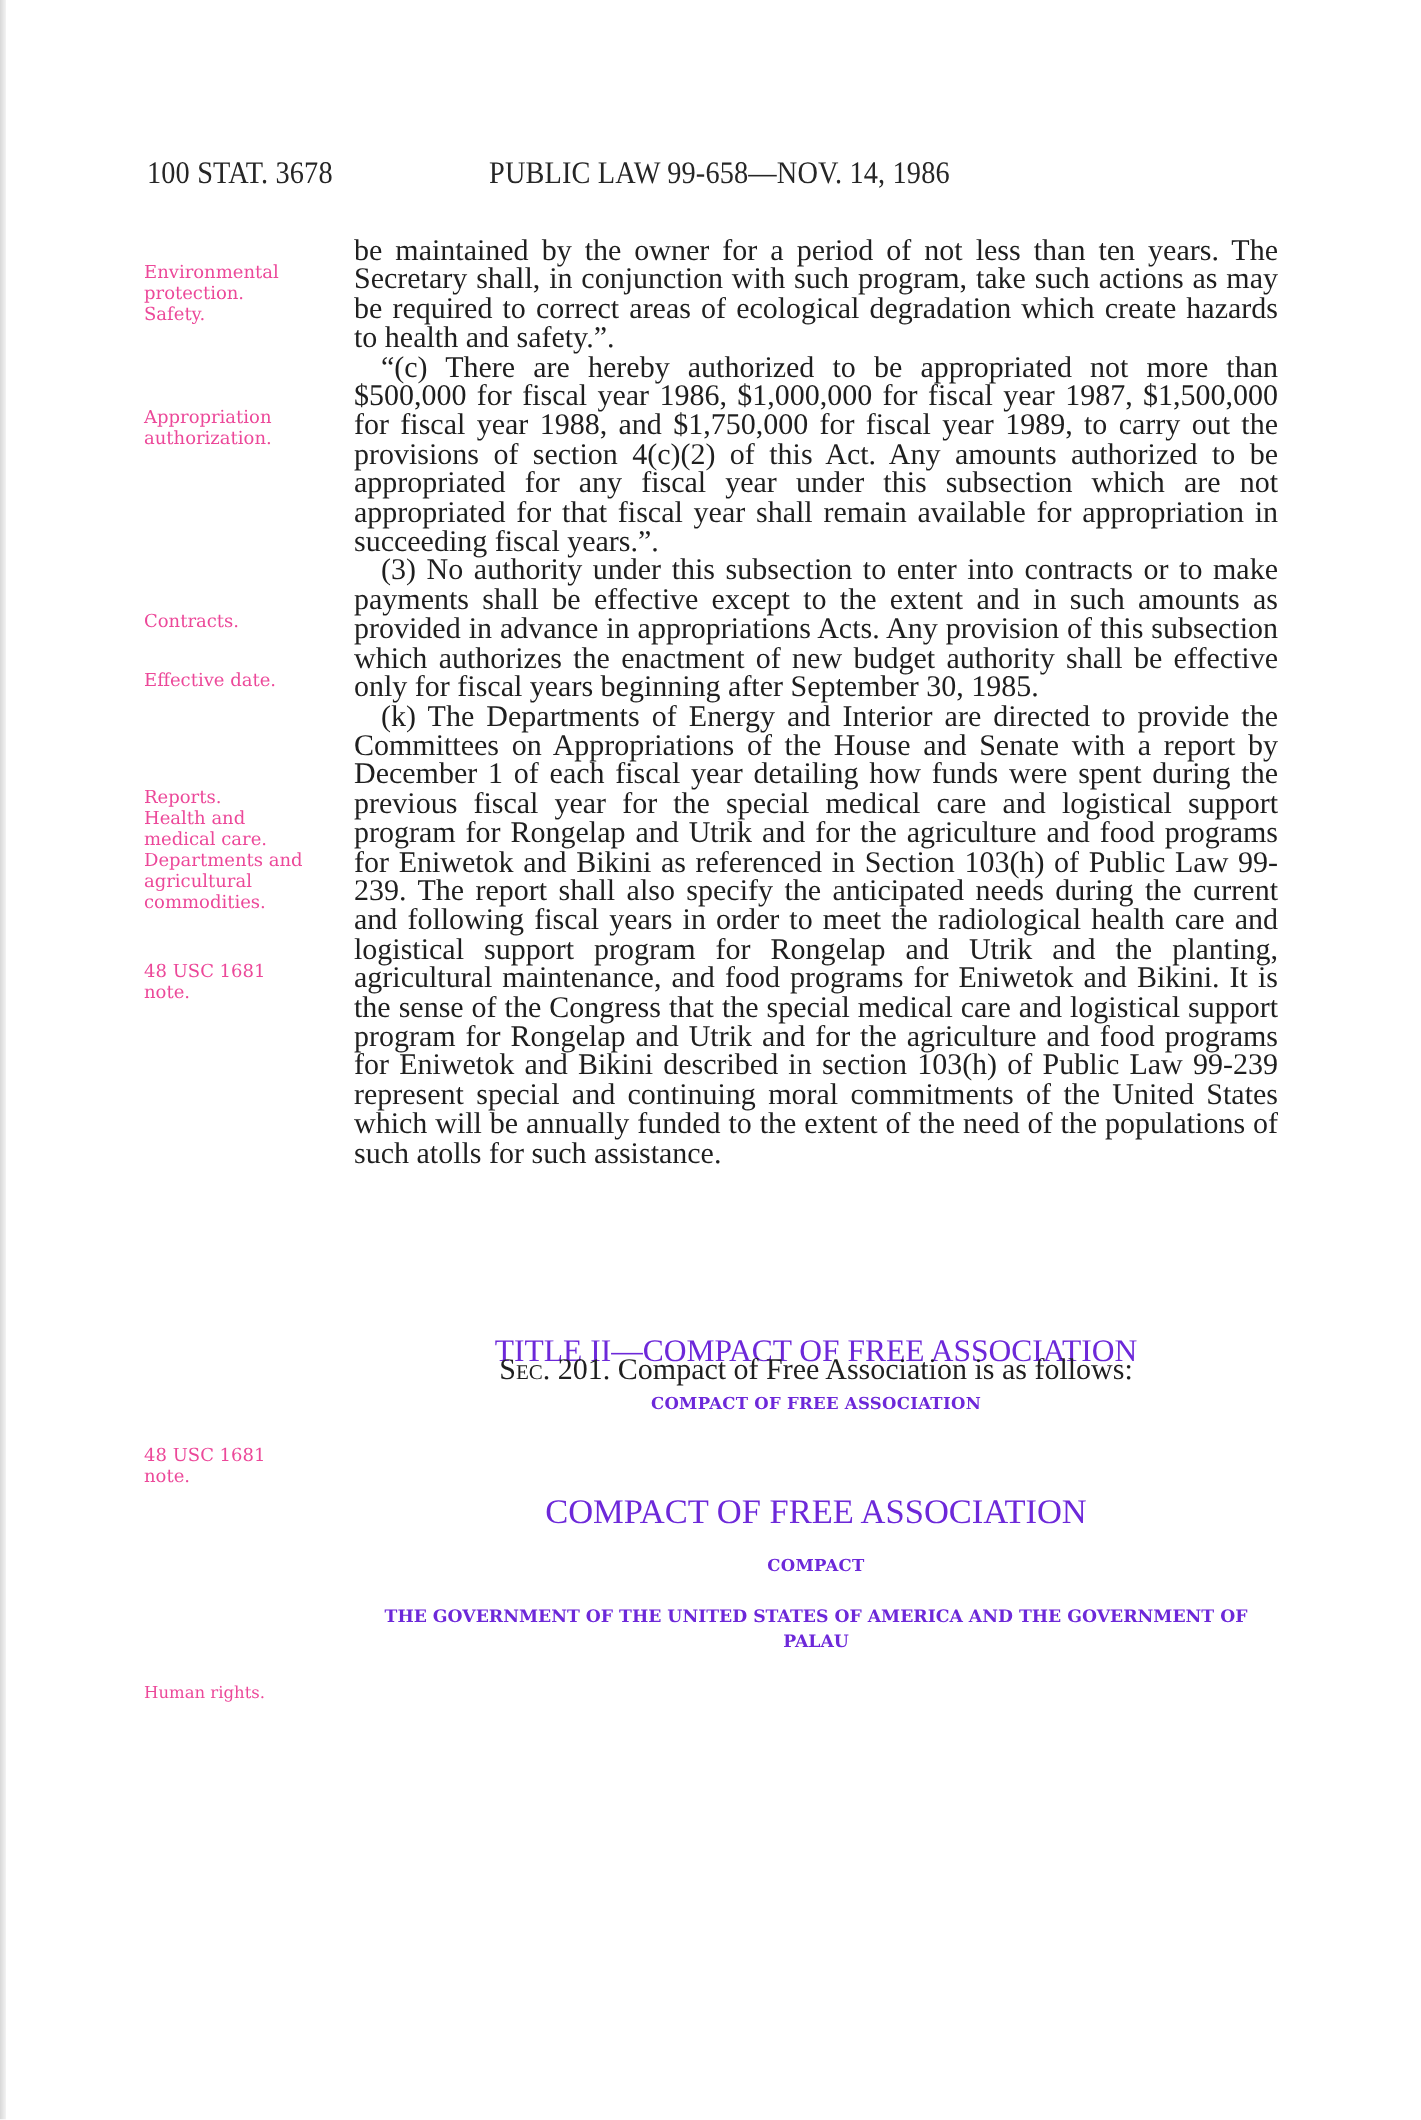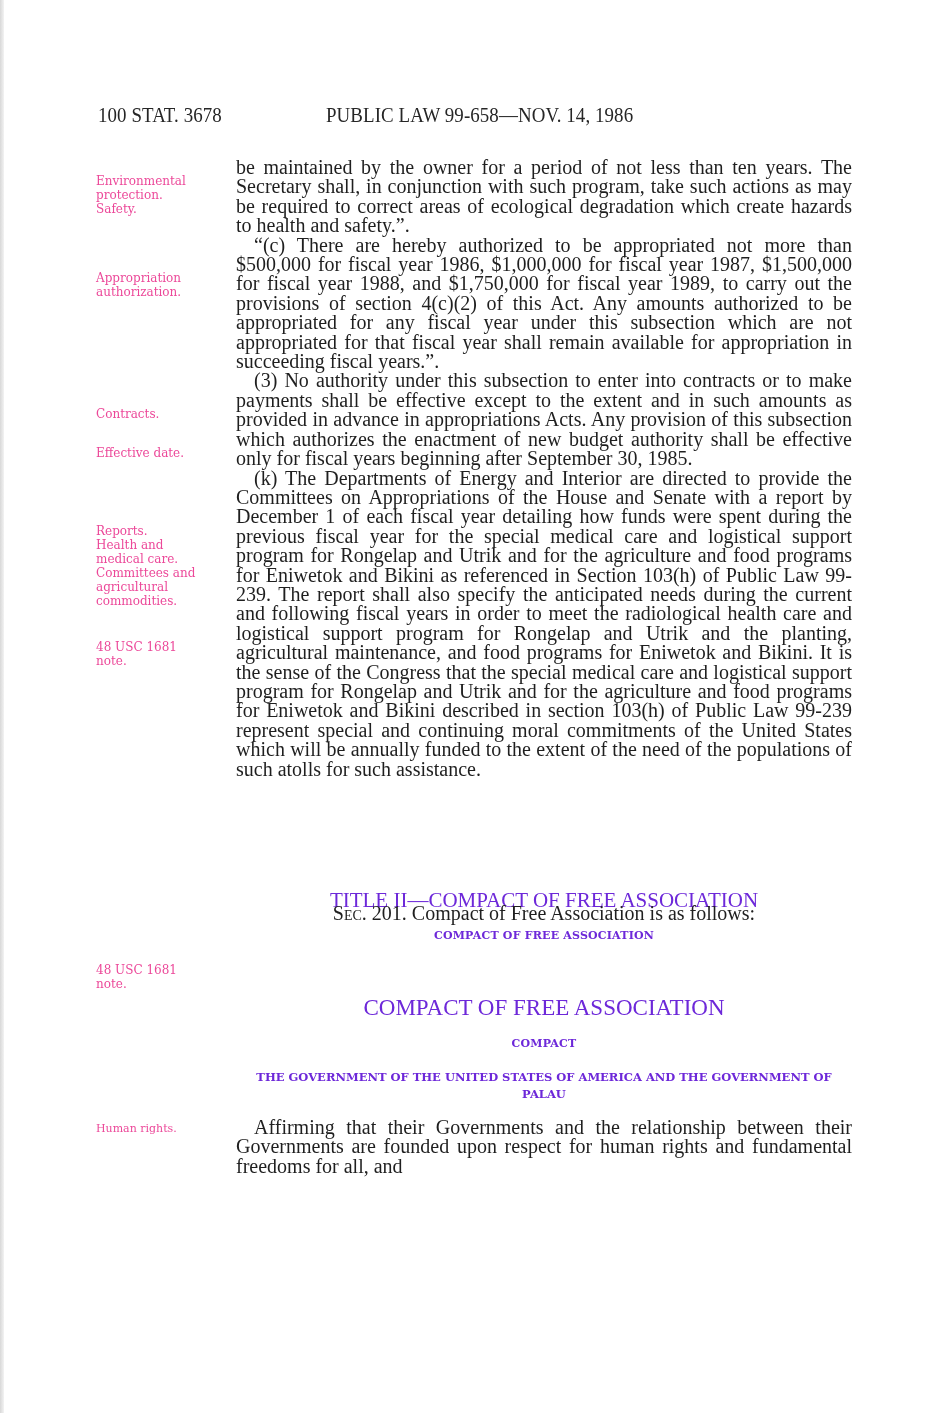--- a/index.html
+++ b/index.html
@@ -39,21 +39,21 @@
 <div class="margin" style="top:407px">
   <div>Contracts.</div>
 </div>
 <div class="margin" style="top:446px">
   <div>Effective date.</div>
 </div>
 <div class="margin" style="top:524px">
   <div>Reports.</div>
   <div>Health and</div>
   <div>medical care.</div>
-  <div>Committees and</div>
+  <div>Departments and</div>
   <div>agricultural</div>
   <div>commodities.</div>
 </div>
 <div class="margin" style="top:640px">
   <div>48 USC 1681</div>
   <div>note.</div>
 </div>
 <div class="margin" style="top:963px">
   <div>48 USC 1681</div>
   <div>note.</div>
@@ -73,14 +73,13 @@
 <div class="center smallcaps" style="top:929px">COMPACT OF FREE ASSOCIATION</div>
 <div class="body" style="top:904px; text-align:center;">
   <p class="noind"><span style="font-variant:small-caps;">Sec. 201.</span><span> Compact of Free Association is as follows:</span></p>
 </div>
 
 <div class="center compact" style="top:995px">COMPACT OF FREE ASSOCIATION</div>
 <div class="center smallcaps" style="top:1037px">COMPACT</div>
 <div class="center gov" style="top:1069px; left:256px; width:576px;">THE GOVERNMENT OF THE UNITED STATES OF AMERICA AND THE GOVERNMENT OF PALAU</div>
 
 <div class="body" style="top:1118px">
-  <p>Affirming that their Governments and the relationship between their Governments are founded upon respect for human rights and fundamental freedoms for all, and</p>
 </div>
 
 </body></html>

